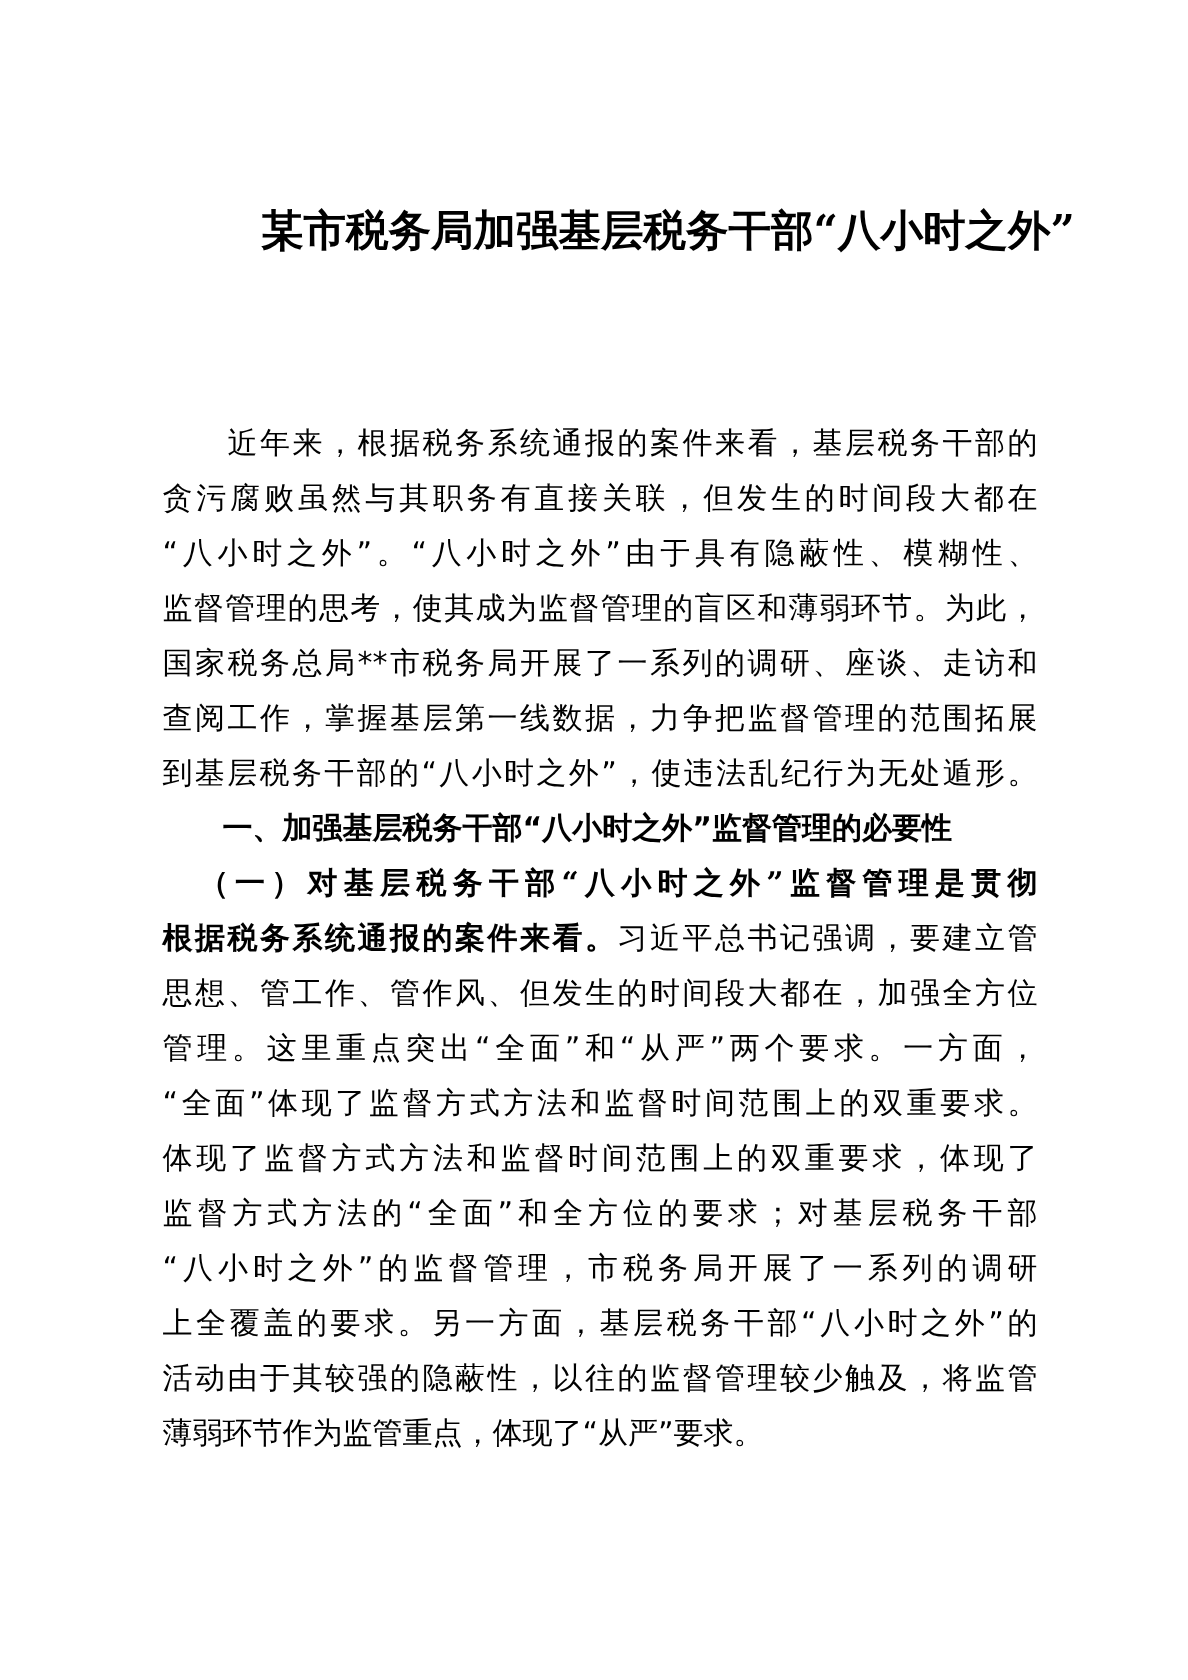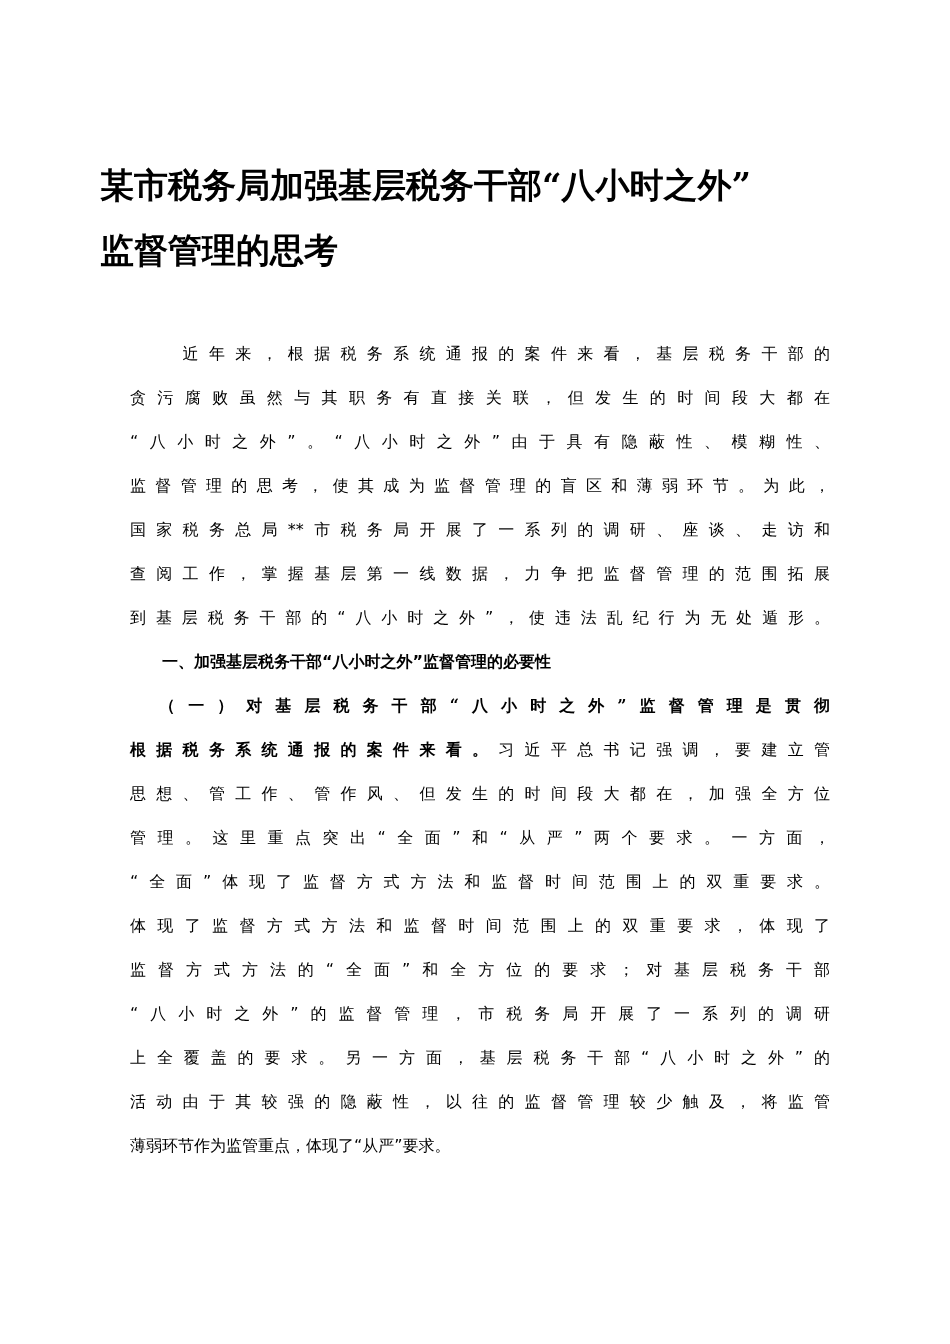--- a/index.html
+++ b/index.html
@@ -1,40 +1,39 @@
 <!DOCTYPE html>
 <html><head>
   <meta charset="utf-8">
   <style>
     html, body { margin: 0; padding: 0; background: #ffffff; }
     body { width: 950px; height: 1344px; position: relative; overflow: hidden; color: #000; }
     .page { position: absolute; left: 0; top: 0; width: 950px; height: 1344px; background: #fff; }
     .title {
-      position: absolute; left: 100px; width: 760px; text-align: left;
+      position: absolute; left: 100px; width: 760px; text-align: right;
       font-family: "DejaVu Serif", "Liberation Serif", serif;
       font-weight: bold; font-size: 34px; letter-spacing: 0px; line-height: 40px;
     }
     .t1 { top: 165px; }
     .t2 { top: 230px; }
     .line {
       position: absolute; left: 130px; width: 700px; height: 44px;
       font-family: "DejaVu Sans", "Liberation Sans", sans-serif;
-      font-size: 16px; line-height: 44px; white-space: nowrap;
+      font-size: 24px; line-height: 44px; white-space: nowrap;
       text-align: justify; text-align-last: justify;
     }
     .line.last { text-align-last: left; }
     .heading { font-weight: bold; font-family: "DejaVu Sans", "Liberation Sans", sans-serif; }
     .bold { font-weight: bold; font-family: "DejaVu Serif", "Liberation Serif", serif; }
   </style>
 </head>
 <body>
 
 <div class="page">
   <div class="title t1">某市税务局加强基层税务干部“八小时之外”</div>
-  <div class="title t2">监督管理的思考</div>
 
   <div>
     <div class="line" style="top:332px">　　近年来，根据税务系统通报的案件来看，基层税务干部的</div>
     <div class="line" style="top:376px">贪污腐败虽然与其职务有直接关联，但发生的时间段大都在</div>
     <div class="line" style="top:420px">“八小时之外”。“八小时之外”由于具有隐蔽性、模糊性、</div>
     <div class="line" style="top:464px">监督管理的思考，使其成为监督管理的盲区和薄弱环节。为此，</div>
     <div class="line" style="top:508px">国家税务总局**市税务局开展了一系列的调研、座谈、走访和</div>
     <div class="line" style="top:552px">查阅工作，掌握基层第一线数据，力争把监督管理的范围拓展</div>
     <div class="line" style="top:596px">到基层税务干部的“八小时之外”，使违法乱纪行为无处遁形。</div>
   </div>

